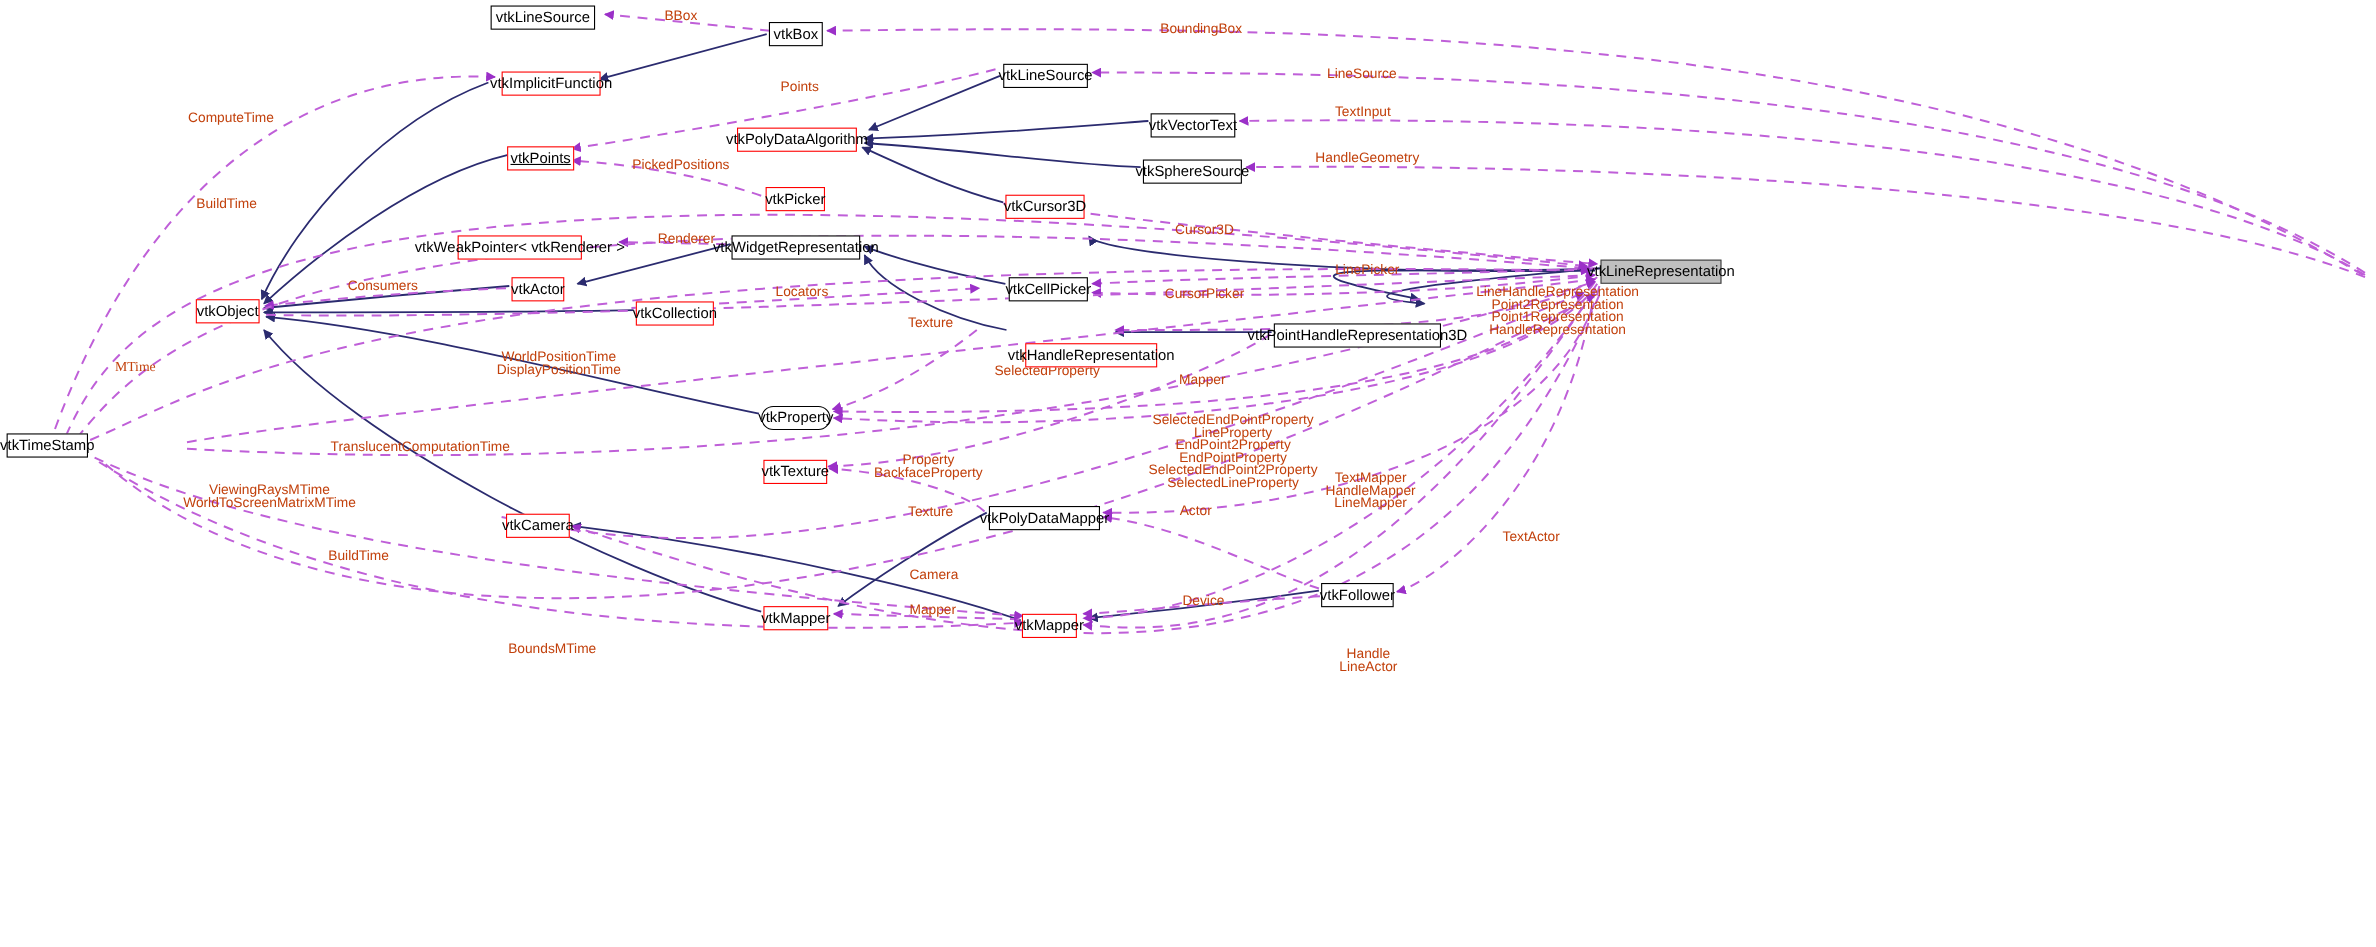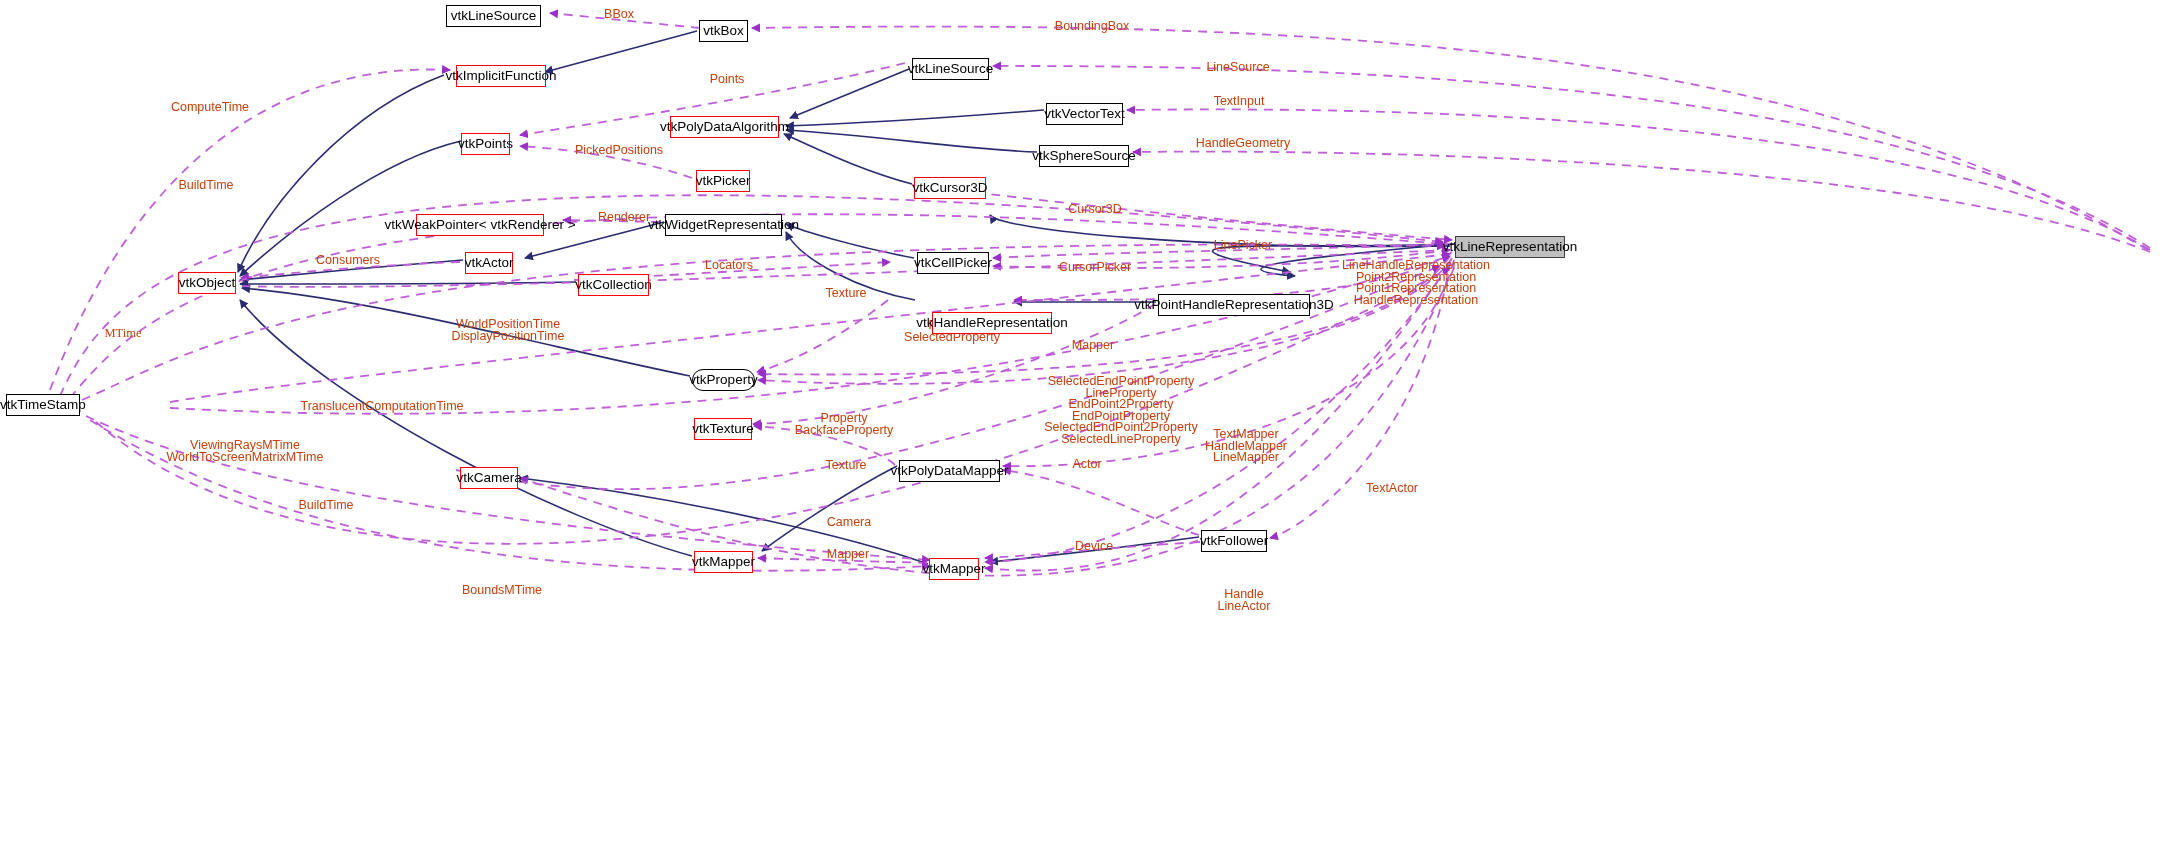--- a/index.html
+++ b/index.html
@@ -136,26 +136,26 @@
       <path d="M178,284 C300,290 500,290 1450,250"></path>
     </g>
   </svg>
 
   <div id="nodes-host">
       <div class="node" style="left: 446px; top: 5px; width: 95px;">vtkLineSource</div>
       <div class="node" style="left: 699px; top: 20px; width: 49px;">vtkBox</div>
       <div class="node red" style="left: 444px; top: 65px; width: 90px; margin-left: 12px;">vtkImplicitFunction</div>
       <div class="node" style="left: 912px; top: 58px; width: 77px;">vtkLineSource</div>
       <div class="node" style="left: 1046px; top: 103px; width: 77px;">vtkVectorText</div>
-      <div class="node red" style="left: 461px; top: 133px; width: 49px;">vtkPoints</div>
+      <div class="node red" style="left: 461px; top: 133px; width: 61px; text-decoration: underline;">vtkPoints</div>
       <div class="node red" style="left: 670px; top: 116px; width: 109px;">vtkPolyDataAlgorithm</div>
       <div class="node" style="left: 1039px; top: 145px; width: 90px;">vtkSphereSource</div>
       <div class="node red" style="left: 696px; top: 170px; width: 54px;">vtkPicker</div>
       <div class="node red" style="left: 914px; top: 177px; width: 72px;">vtkCursor3D</div>
-      <div class="node red" style="left: 416px; top: 214px; width: 128px;">vtkWeakPointer&lt; vtkRenderer &gt;</div>
+      <div class="node red" style="left: 416px; top: 214px; width: 113px;">vtkWeakPointer&lt; vtkRenderer &gt;</div>
       <div class="node" style="left: 665px; top: 214px; width: 117px;">vtkWidgetRepresentation</div>
       <div class="node highlight" style="left: 1455px; top: 236px; width: 110px;">vtkLineRepresentation</div>
       <div class="node" style="left: 917px; top: 252px; width: 72px;">vtkCellPicker</div>
       <div class="node red" style="left: 465px; top: 252px; width: 48px;">vtkActor</div>
       <div class="node red" style="left: 178px; top: 272px; width: 58px;">vtkObject</div>
       <div class="node red" style="left: 578px; top: 274px; width: 71px;">vtkCollection</div>
       <div class="node red" style="left: 932px; top: 294px; width: 120px; margin-top: 18px;">vtkHandleRepresentation</div>
       <div class="node" style="left: 1158px; top: 294px; width: 152px;">vtkPointHandleRepresentation3D</div>
       <div class="node" style="left: 692px; top: 369px; width: 63px; border-radius: 11px;">vtkProperty</div>
       <div class="node" style="left: 6px; top: 394px; width: 74px;">vtkTimeStamp</div>

